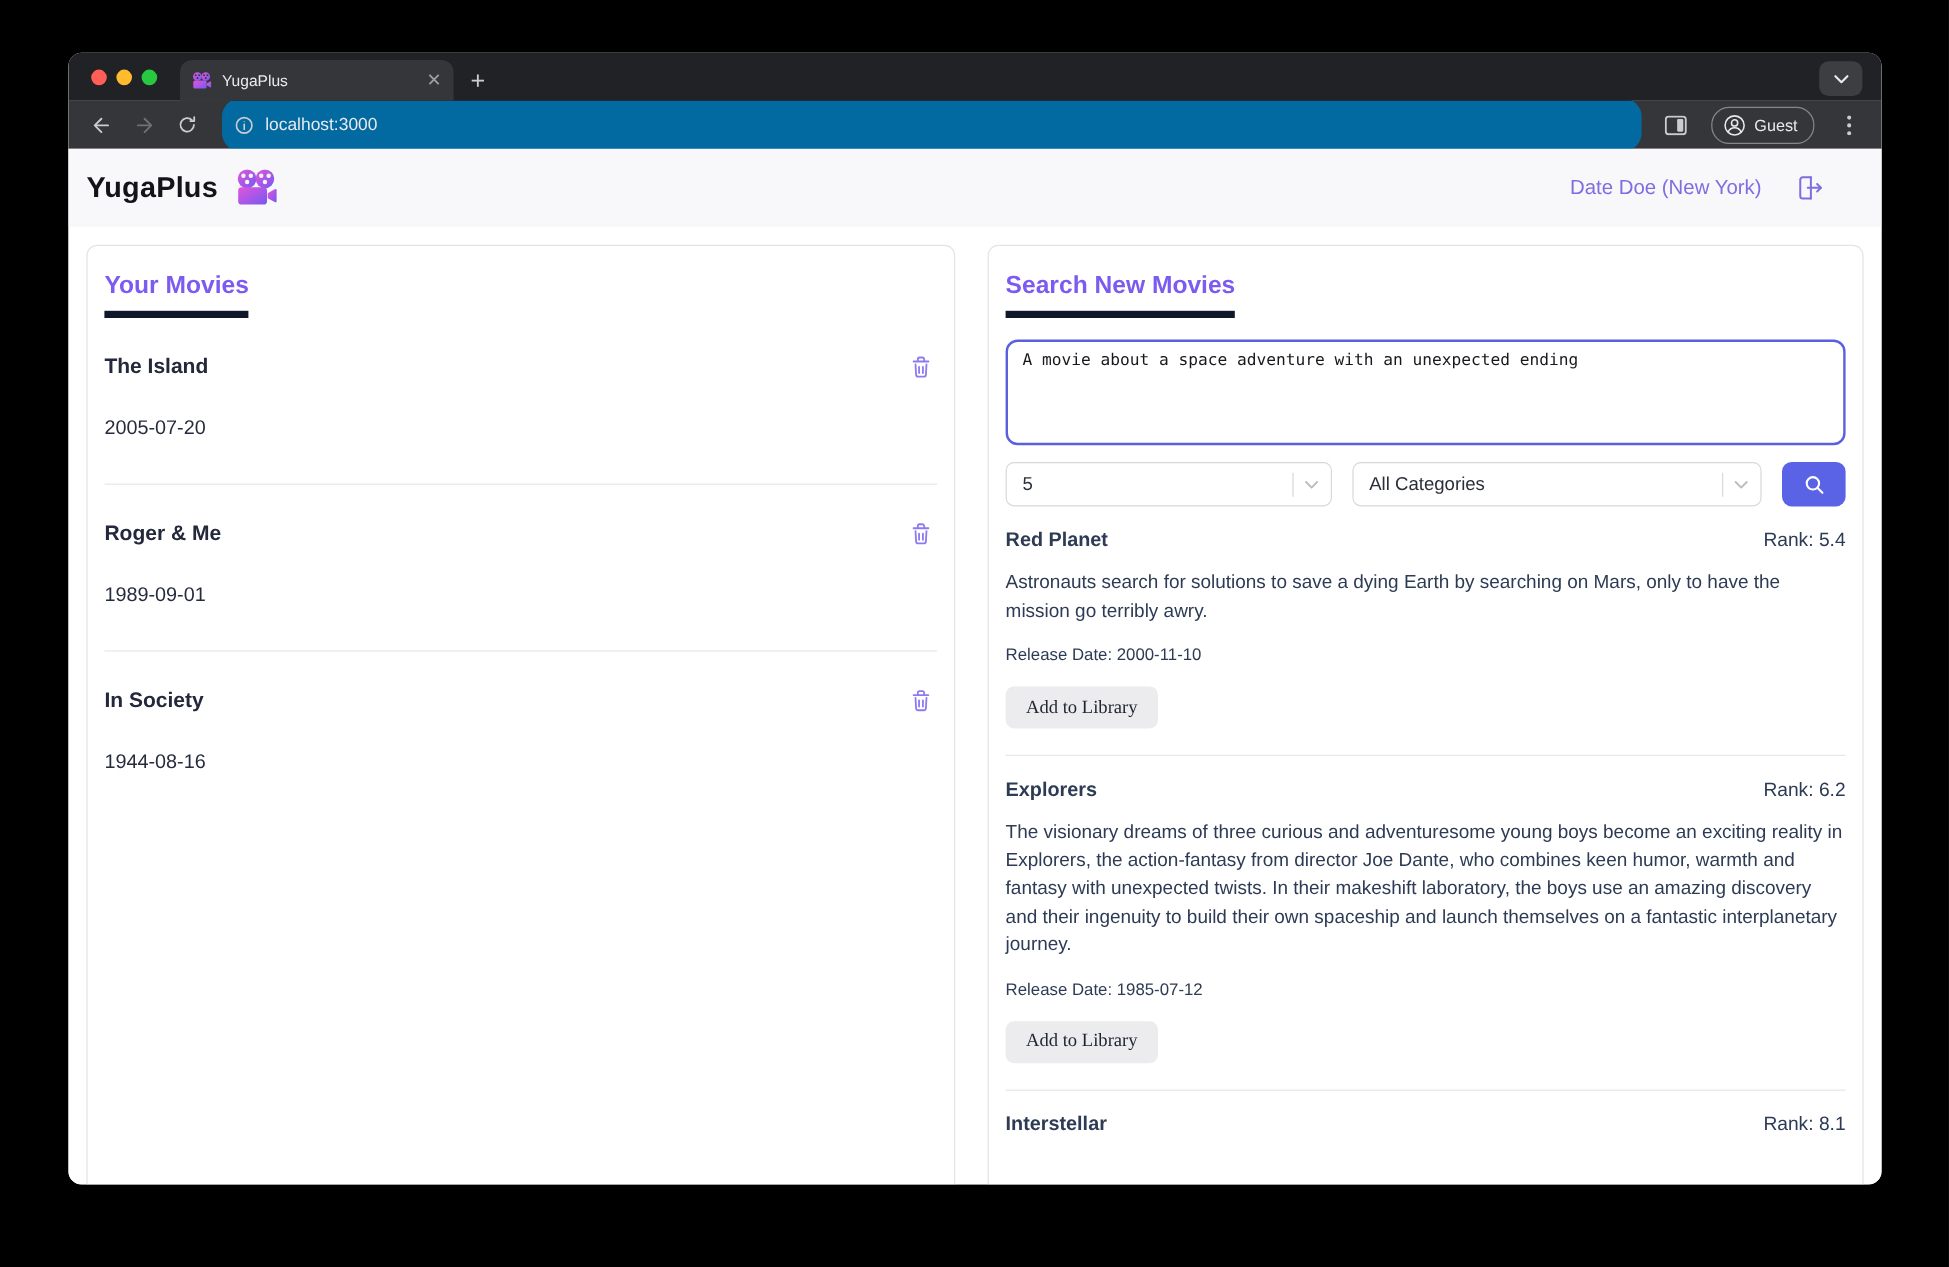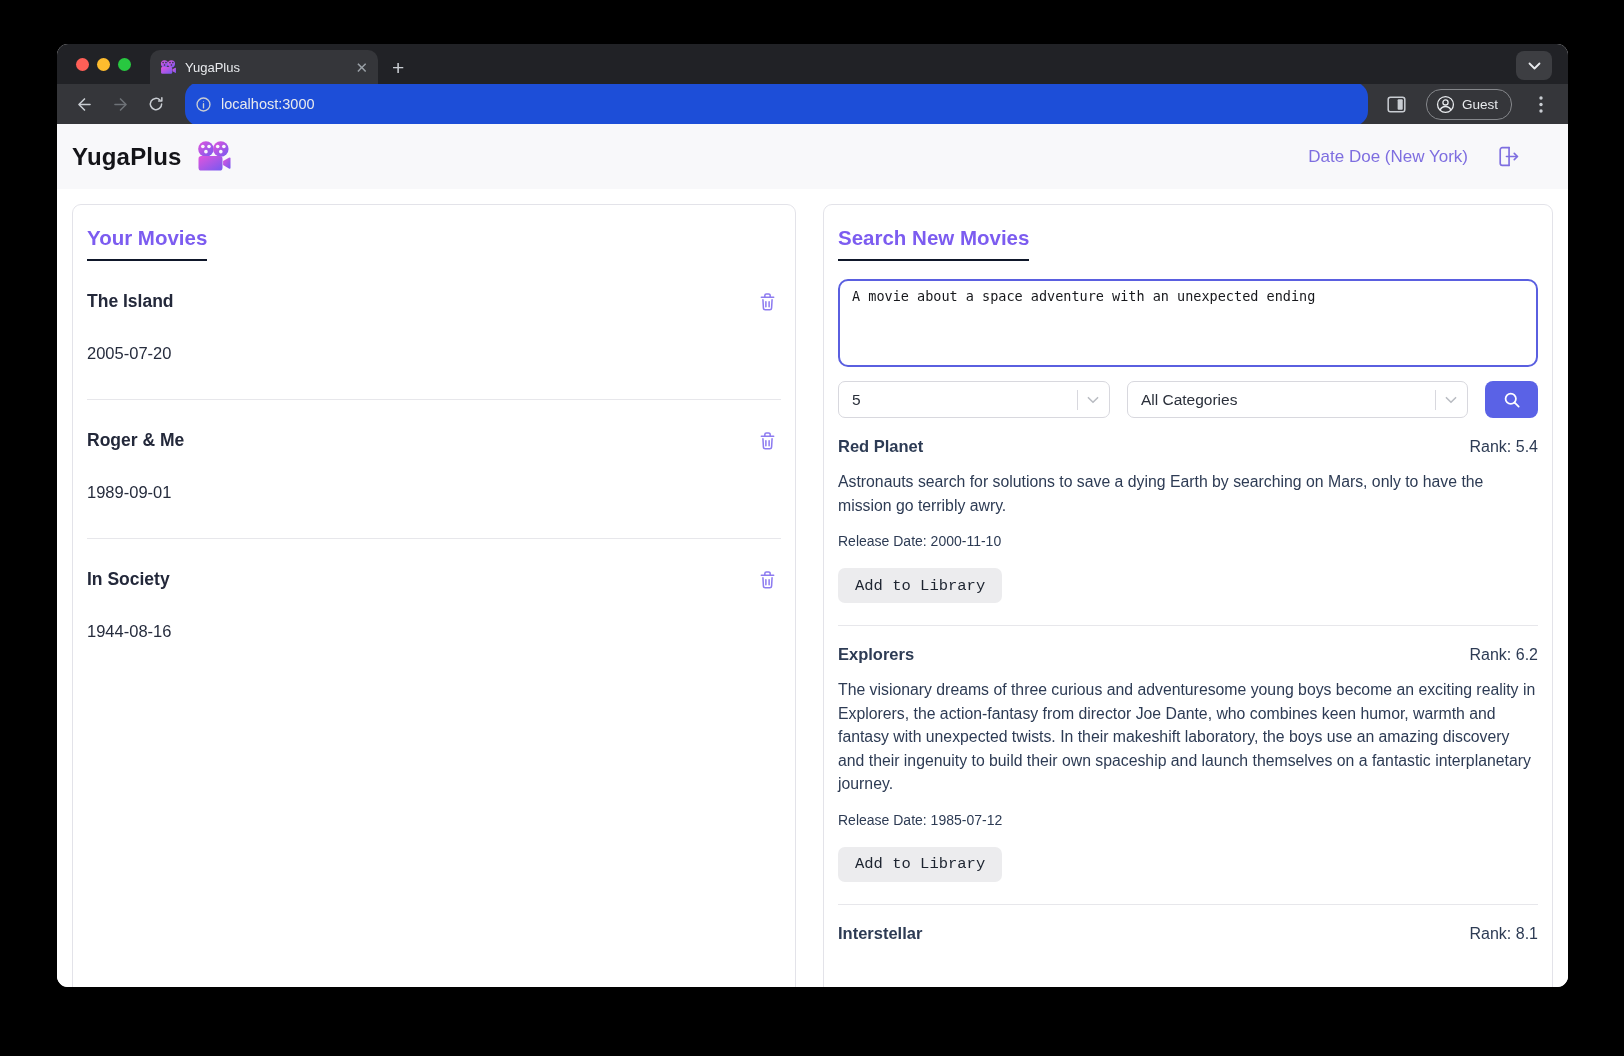--- a/index.html
+++ b/index.html
@@ -11,38 +11,38 @@
   .lights{position:absolute;left:19px;top:14px;display:flex;gap:8px;}
   .light{width:13px;height:13px;border-radius:50%;}
   .light.r{background:#ff5f57}.light.y{background:#febc2e}.light.g{background:#28c840}
   .tab{margin-left:93px;width:228px;height:34px;background:#35363a;border-radius:10px 10px 0 0;display:flex;align-items:center;padding:0 10px;box-sizing:border-box;gap:8px;}
   .tab-title{color:#e8eaed;font-size:13px;flex:1;}
   .tab-close{color:#9aa0a6;font-size:15px;line-height:1;cursor:default;}
   .newtab{color:#c9cdd2;font-size:21px;margin:0 0 6px 14px;line-height:1;}
   .strip-chevron{position:absolute;right:16px;top:7px;width:36px;height:29px;background:#3d3e42;border-radius:8px;display:flex;align-items:center;justify-content:center;}
   .toolbar{height:40px;background:#35363a;display:flex;align-items:center;flex:none;padding:0 12px;box-sizing:border-box;gap:6px;}
   .tb-btn{width:30px;height:30px;display:flex;align-items:center;justify-content:center;flex:none;}
-  .urlbar{flex:1;height:44px;background:#1d4ed8;border-radius:15px;display:flex;align-items:center;padding:0 6px;box-sizing:border-box;margin:0 8px;}
+  .urlbar{flex:1;height:44px;background:#0369a1;border-radius:15px;display:flex;align-items:center;padding:0 6px;box-sizing:border-box;margin:0 8px;}
   .url-text{color:#e8eaed;font-size:14.5px;margin-left:6px;}
   .guest-pill{height:29px;border:1px solid #85878b;border-radius:15px;display:flex;align-items:center;gap:7px;padding:0 13px 0 9px;color:#e8eaed;font-size:13.5px;margin:0 8px;}
 
   
   .page{flex:1;background:#fff;display:flex;flex-direction:column;overflow:hidden;}
   .app-header{height:65px;background:#f8f8fa;display:flex;align-items:center;padding:0 48px 0 15px;box-sizing:border-box;flex:none;}
   .brand{font-size:24px;font-weight:700;color:#141418;letter-spacing:.2px;}
   .brand-icon{margin-left:14px;display:flex;}
   .spacer{flex:1;}
   .user-name{color:#7e6ee0;font-size:17px;margin-right:27px;}
   .logout{display:flex;cursor:pointer;}
 
   .main{flex:1;display:flex;gap:27px;padding:15px 15px 0;overflow:hidden;}
   .card{border:1px solid #e3e3e9;border-radius:9px;background:#fff;box-sizing:border-box;padding:21px 14px 0;height:880px;overflow:hidden;}
   .card.left{width:724px;flex:none;}
   .card.right{flex:1;}
-  .panel-title{display:inline-block;font-size:20.5px;font-weight:700;color:#7c5cf0;border-bottom:2px solid #0f172a;padding-bottom:9px;margin:0;}
+  .panel-title{display:inline-block;font-size:20.5px;font-weight:700;color:#7c5cf0;border-bottom:6px solid #0f172a;padding-bottom:9px;margin:0;}
 
   
   .movie-row{display:flex;align-items:flex-start;justify-content:space-between;margin-top:30px;}
   .movie-title{font-size:17.5px;font-weight:700;color:#23283a;}
   .trash{cursor:pointer;display:flex;margin-right:4px;}
   .movie-date{font-size:16.5px;color:#262c3d;margin-top:32px;}
   .hr{border-top:1px solid #e7e7eb;margin-top:36px;}
 
   
   .query-box{display:block;width:100%;box-sizing:border-box;height:88px;margin-top:18px;border:2px solid #5a5fe0;border-radius:10px;resize:none;outline:none;padding:7px 12px;font-family:"DejaVu Sans Mono","Liberation Mono",monospace;font-size:13.5px;color:#17181c;}
@@ -53,21 +53,21 @@
   .select .val{flex:1;}
   .select .sep{width:1px;height:20px;background:#d8d8de;margin-right:9px;}
   .search-btn{width:53px;height:37px;background:#5a62e6;border:none;border-radius:8px;display:flex;align-items:center;justify-content:center;cursor:pointer;flex:none;}
 
   
   .result-head{display:flex;justify-content:space-between;align-items:baseline;margin-top:19px;}
   .result-title{font-size:16.5px;font-weight:700;color:#2d3b54;}
   .result-rank{font-size:16px;color:#2d3b54;}
   .result-desc{font-size:15.8px;line-height:23.5px;color:#2d3b54;margin-top:14px;}
   .result-release{font-size:14px;color:#2d3b54;margin-top:16px;}
-  .add-btn{margin-top:19px;background:#ececee;color:#1d2430;border:none;border-radius:7px;height:35px;padding:0 17px;font-size:15.5px;font-family:Liberation Mono, monospace;cursor:pointer;display:inline-block;}
+  .add-btn{margin-top:19px;background:#ececee;color:#1d2430;border:none;border-radius:7px;height:35px;padding:0 17px;font-size:15.5px;font-family:Liberation Serif, serif;cursor:pointer;display:inline-block;}
   .result-hr{border-top:1px solid #e7e7eb;margin-top:22px;}
 
   svg{display:block;}
 </style>
 </head>
 <body>
 
 <div class="window">
 
   <div class="tabstrip">

